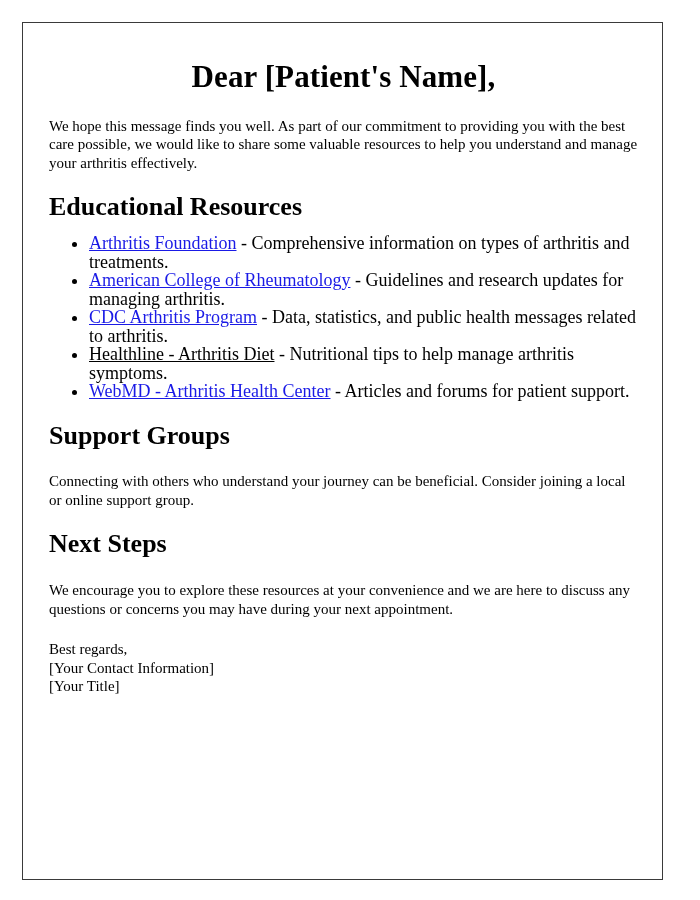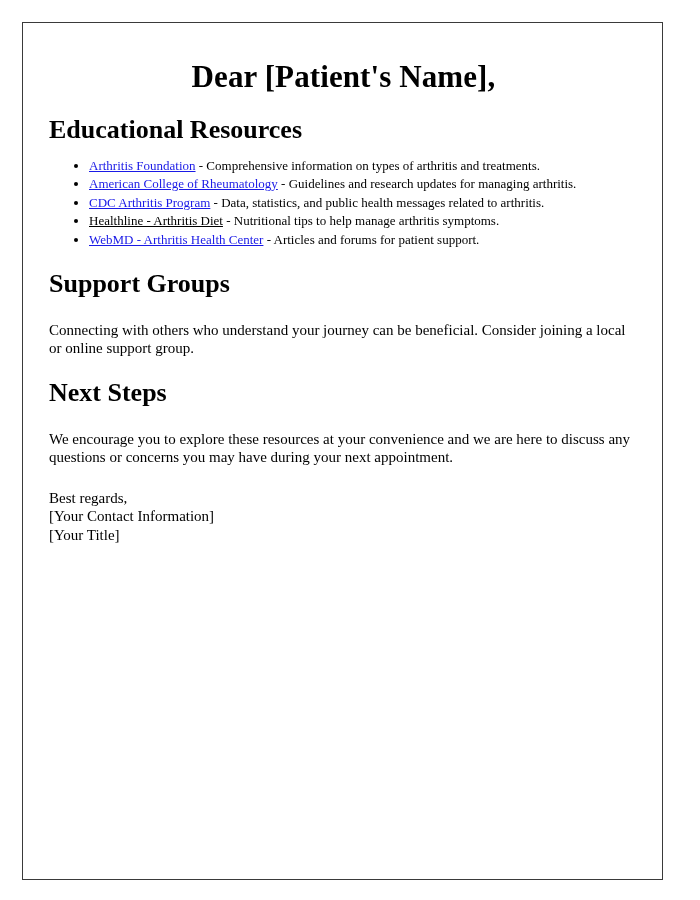--- a/index.html
+++ b/index.html
@@ -49,21 +49,21 @@
     font-weight: bold;
     line-height: 1.15;
     margin: 20px 0 0 0;
   }
   ul.resource-list {
     margin: 12px 0 0 0;
     padding-left: 40px;
     list-style-type: disc;
   }
   ul.resource-list li {
-    font-size: 13px;
+    font-size: 18px;
     line-height: 18.5px;
     margin: 0;
     padding: 0;
   }
   a.resource-link {
     color: #1a1ae6;
     text-decoration: underline;
     cursor: pointer;
   }
   .signature-block {
@@ -79,20 +79,21 @@
   }
 </style>
 </head>
 <body>
 
 <div class="page-frame">
   <div class="page-content">
 
     <h1 class="letter-salutation">Dear [Patient's Name],</h1>
 
+    <p class="body-text">We hope this message finds you well. As part of our commitment to providing you with the best care possible, we would like to share some valuable resources to help you understand and manage your arthritis effectively.</p>
 
     <h2 class="section-heading">Educational Resources</h2>
 
     <ul class="resource-list">
       <li>
         <a class="resource-link" href="#" style="color: rgb(26, 26, 230);">Arthritis Foundation</a><span> - Comprehensive information on types of arthritis and treatments.</span>
       </li>
       <li>
         <a class="resource-link" href="#" style="color: rgb(26, 26, 230);">American College of Rheumatology</a><span> - Guidelines and research updates for managing arthritis.</span>
       </li>

